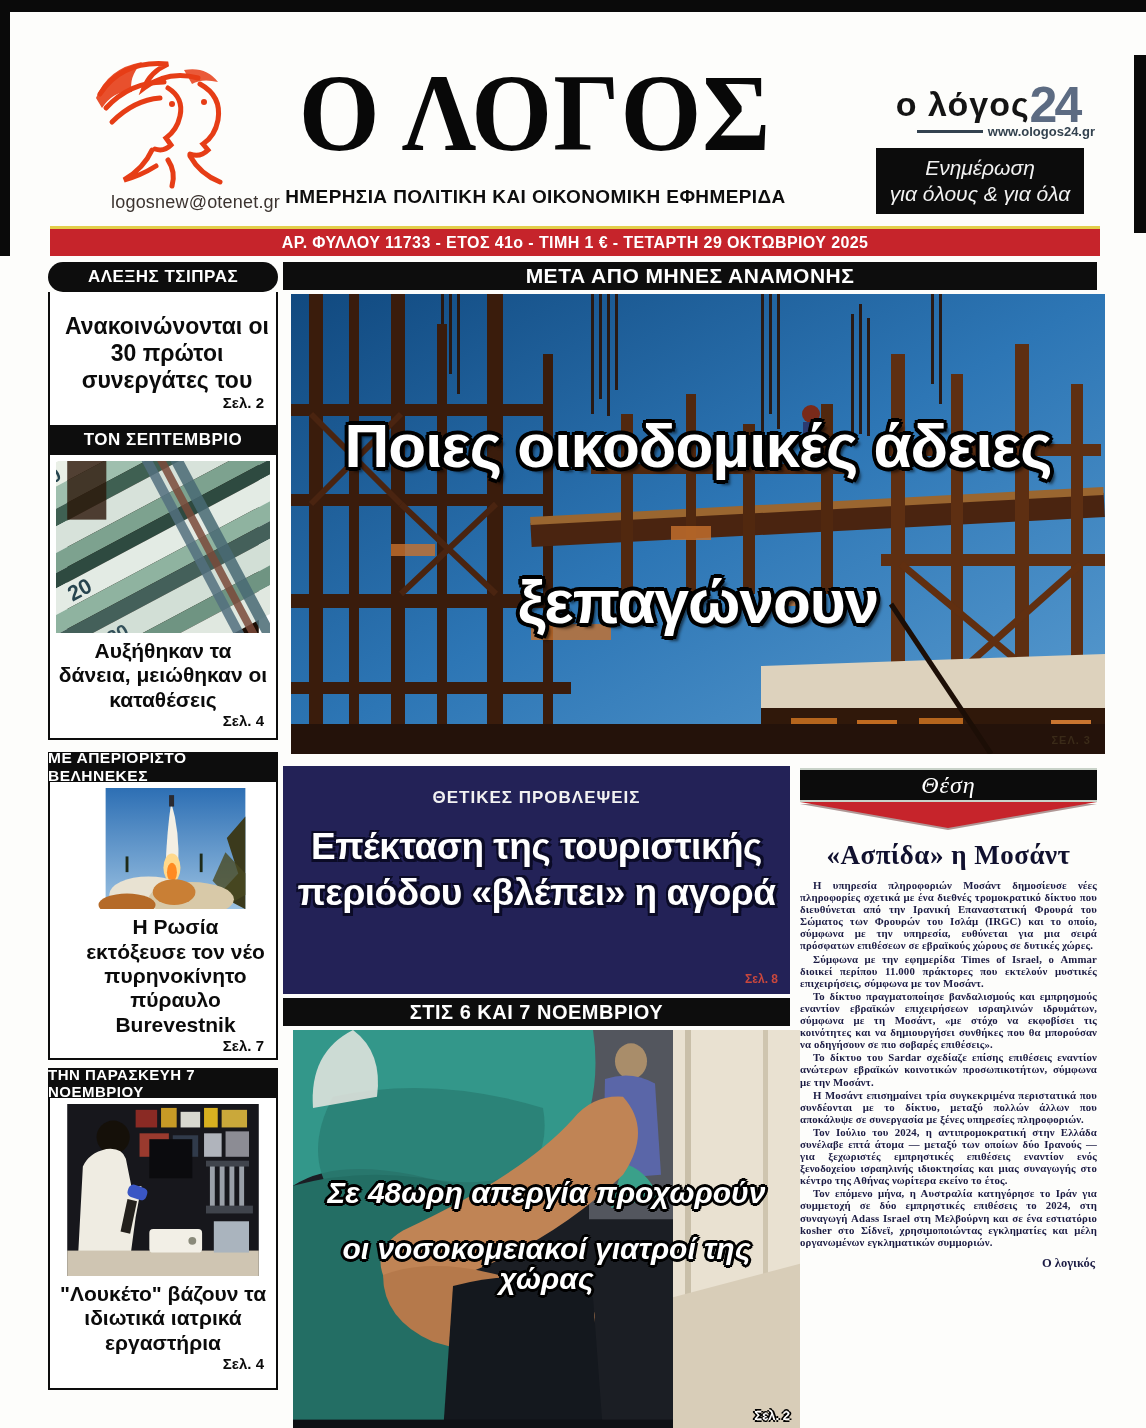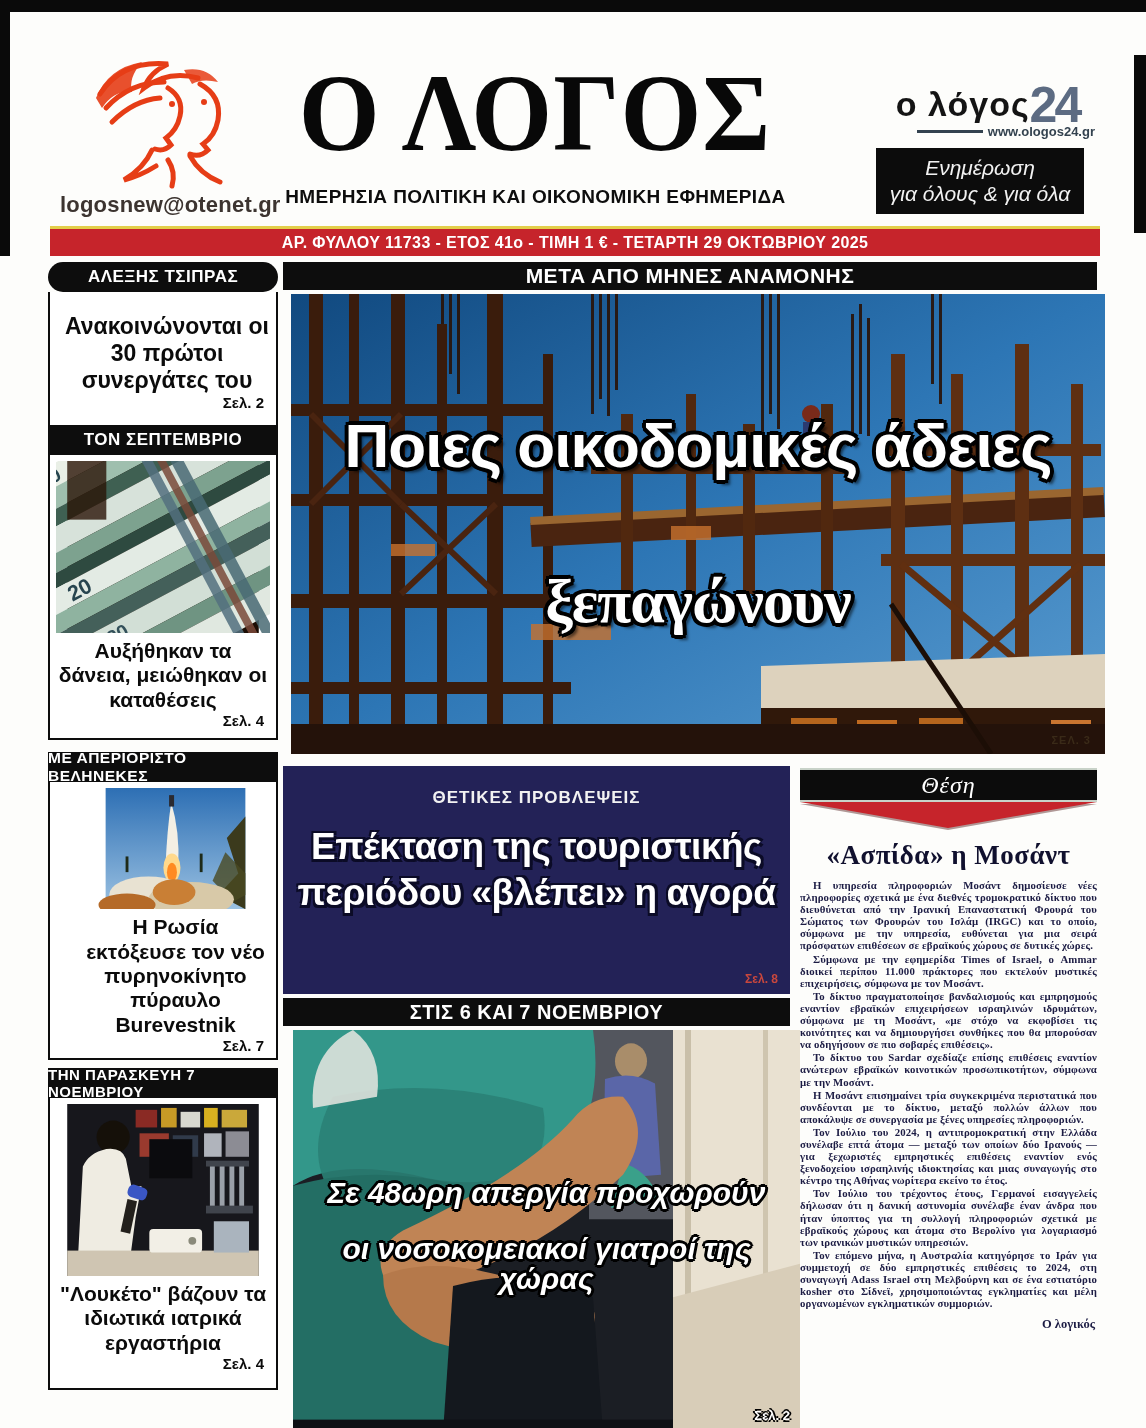--- a/index.html
+++ b/index.html
@@ -10,21 +10,21 @@
   html,body{background:#888;}
   #page{position:relative;width:1146px;height:1428px;margin:0 auto;background:#fdfdfb;
     font-family:"Liberation Sans",sans-serif;overflow:hidden;}
   .abs{position:absolute;}
   
   .edge-top{left:0;top:0;width:1146px;height:12px;background:#0a0a0a;}
   .edge-left{left:0;top:12px;width:10px;height:244px;background:#0a0a0a;}
   .edge-right{left:1134px;top:55px;width:12px;height:178px;background:#0a0a0a;}
   
   .logo-box{left:72px;top:48px;width:196px;height:142px;}
-  .email{left:60px;top:192px;width:220px;text-align:center;font-weight:bold;font-size:22px;color:#3c3430;letter-spacing:.2px;}
+  .email{left:60px;top:192px;width:220px;text-align:right;font-weight:normal;font-size:18px;color:#3c3430;letter-spacing:.2px;}
   .title{left:270px;top:48px;width:530px;text-align:center;font-family:"Liberation Serif",serif;
     font-weight:900;font-size:104px;line-height:1.18;color:#080808;letter-spacing:1px;transform:scaleY(1.06);transform-origin:top;}
   .subtitle{left:278px;top:186px;width:515px;text-align:center;font-weight:bold;font-size:19px;color:#0d0d0d;letter-spacing:.4px;}
   .sitelogo{left:880px;top:76px;width:215px;text-align:center;}
   .sitelogo .word{font-weight:bold;font-size:34px;color:#141414;letter-spacing:1px;vertical-align:baseline;}
   .sitelogo .num{font-weight:bold;font-size:50px;color:#5c6b82;letter-spacing:-3px;vertical-align:-6px;}
   .siteurl{left:880px;top:124px;width:215px;text-align:right;font-weight:bold;font-size:13px;color:#33424f;}
   .siteurl .dash{display:inline-block;width:66px;height:3px;background:#33424f;vertical-align:3px;margin-right:5px;}
   .tagline{left:876px;top:148px;width:208px;height:66px;background:#0c0c0c;color:#f2f2f2;
     display:flex;flex-direction:column;align-items:center;justify-content:center;
@@ -320,21 +320,21 @@
         <rect x="566" y="426" width="40" height="22" fill="#c06a20"></rect>
         <rect x="628" y="424" width="44" height="24" fill="#b5651d"></rect>
         <rect x="760" y="426" width="40" height="22" fill="#c97530"></rect>
       </g>
       <rect x="0" y="430" width="814" height="30" fill="#24120a"></rect>
       <line x1="600" y1="310" x2="700" y2="460" stroke="#1c0e06" stroke-width="5"></line>
       <circle cx="520" cy="120" r="9" fill="#7a2a1a"></circle>
       <rect x="512" y="128" width="18" height="30" fill="#2c3a70"></rect>
     </svg>
     <div class="abs lead-line" style="top:116px;">Ποιες οικοδομικές άδειες</div>
-    <div class="abs lead-line" style="top:272px;font-family:Liberation Serif, serif;">ξεπαγώνουν</div>
+    <div class="abs lead-line" style="top:272px;">ξεπαγώνουν</div>
     <div class="abs lead-pageref">ΣΕΛ. 3</div>
   </div>
 
   <div class="abs tourism">
     <div class="kick">ΘΕΤΙΚΕΣ ΠΡΟΒΛΕΨΕΙΣ</div>
     <div class="head">Επέκταση της τουριστικής</div>
     <div class="head">περιόδου «βλέπει» η αγορά</div>
     <div class="pageref">Σελ. 8</div>
   </div>
 
@@ -374,19 +374,18 @@
     </div>
     <div class="thesi-tri"></div>
     <div class="op-head">«Ασπίδα» η Μοσάντ</div>
     <div class="op-body">
       <p>Η υπηρεσία πληροφοριών Μοσάντ δημοσίευσε νέες πληροφορίες σχετικά με ένα διεθνές τρομοκρατικό δίκτυο που διευθύνεται από την Ιρανική Επαναστατική Φρουρά του Σώματος των Φρουρών του Ισλάμ (IRGC) και το οποίο, σύμφωνα με την υπηρεσία, ευθύνεται για μια σειρά πρόσφατων επιθέσεων σε εβραϊκούς χώρους σε δυτικές χώρες.</p>
       <p>Σύμφωνα με την εφημερίδα Times of Israel, ο Ammar διοικεί περίπου 11.000 πράκτορες που εκτελούν μυστικές επιχειρήσεις, σύμφωνα με τον Μοσάντ.</p>
       <p>Το δίκτυο πραγματοποίησε βανδαλισμούς και εμπρησμούς εναντίον εβραϊκών επιχειρήσεων ισραηλινών ιδρυμάτων, σύμφωνα με τη Μοσάντ, «με στόχο να εκφοβίσει τις κοινότητες και να δημιουργήσει συνθήκες που θα μπορούσαν να οδηγήσουν σε πιο σοβαρές επιθέσεις».</p>
       <p>Το δίκτυο του Sardar σχεδίαζε επίσης επιθέσεις εναντίον ανώτερων εβραϊκών κοινοτικών προσωπικοτήτων, σύμφωνα με την Μοσάντ.</p>
       <p>Η Μοσάντ επισημαίνει τρία συγκεκριμένα περιστατικά που συνδέονται με το δίκτυο, μεταξύ πολλών άλλων που αποκάλυψε σε συνεργασία με ξένες υπηρεσίες πληροφοριών.</p>
       <p>Τον Ιούλιο του 2024, η αντιπρομοκρατική στην Ελλάδα συνέλαβε επτά άτομα — μεταξύ των οποίων δύο Ιρανούς — για ξεχωριστές εμπρηστικές επιθέσεις εναντίον ενός ξενοδοχείου ισραηλινής ιδιοκτησίας και μιας συναγωγής στο κέντρο της Αθήνας νωρίτερα εκείνο το έτος.</p>
-      <p>Τον Ιούλιο του τρέχοντος έτους, Γερμανοί εισαγγελείς δήλωσαν ότι η δανική αστυνομία συνέλαβε έναν άνδρα που ήταν ύποπτος για τη συλλογή πληροφοριών σχετικά με εβραϊκούς χώρους και άτομα στο Βερολίνο για λογαριασμό των ιρανικών μυστικών υπηρεσιών.</p>
       <p>Τον επόμενο μήνα, η Αυστραλία κατηγόρησε το Ιράν για συμμετοχή σε δύο εμπρηστικές επιθέσεις το 2024, στη συναγωγή Adass Israel στη Μελβούρνη και σε ένα εστιατόριο kosher στο Σίδνεϊ, χρησιμοποιώντας εγκληματίες και μέλη οργανωμένων εγκληματικών συμμοριών.</p>
     </div>
     <div class="op-sign">Ο λογικός</div>
   </div>
 
 </div>
 
 </body></html>

